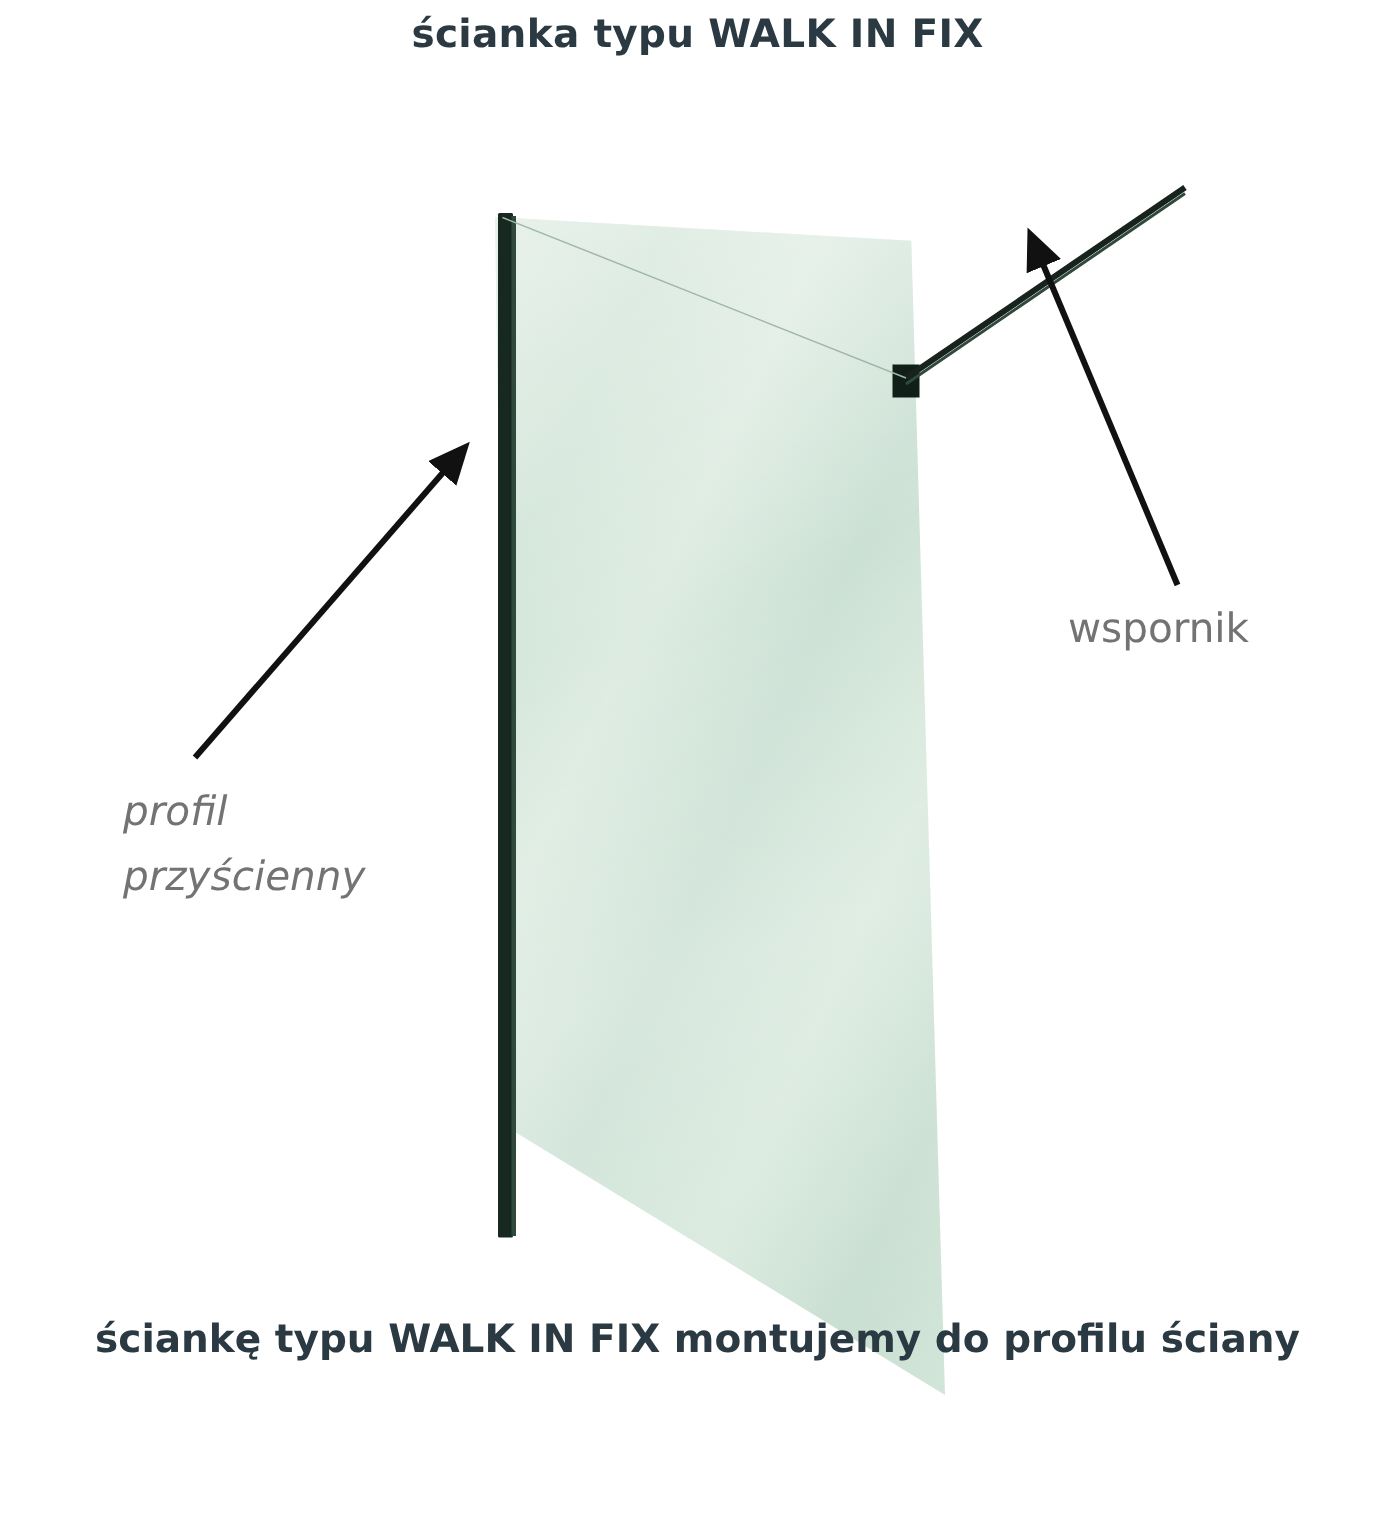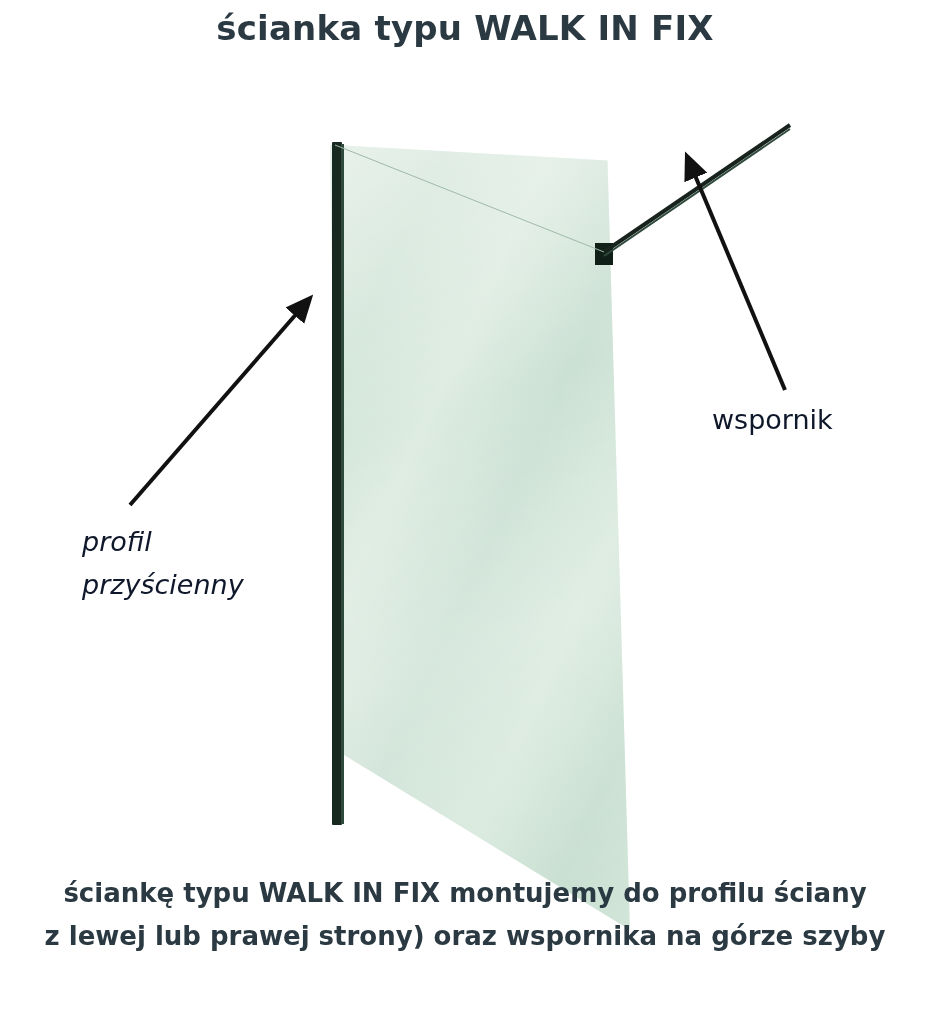--- a/index.html
+++ b/index.html
@@ -19,21 +19,21 @@
     position: relative;
     width: 930px;
     height: 1020px;
   }
   .title {
     position: absolute;
     left: 0;
     top: 8px;
     width: 930px;
     text-align: center;
-    font-size: 34px;
+    font-size: 26px;
     font-weight: 700;
     letter-spacing: 0.2px;
     color: #2b3a42;
     white-space: nowrap;
   }
   
   .stage {
     position: absolute;
     left: 0;
     top: 80px;
@@ -102,21 +102,21 @@
     top: 0;
     width: 930px;
     height: 790px;
     overflow: visible;
   }
   
   .label {
     position: absolute;
     font-size: 27px;
     line-height: 43px;
-    color: #0f172a;
+    color: #737373;
     font-weight: 400;
     white-space: nowrap;
   }
   .label-left {
     left: 82px;
     top: 440px;
     text-align: left;
     font-style: italic;
   }
   .label-right {
@@ -179,16 +179,15 @@
     </div>
 
     <div class="label label-right">
       <div>wspornik</div>
     </div>
 
   </div>
 
   <div class="caption">
     <div>ściankę typu WALK IN FIX montujemy do profilu ściany</div>
-    <div>z lewej lub prawej strony) oraz wspornika na górze szyby</div>
   </div>
 
 </div>
 
 </body></html>

